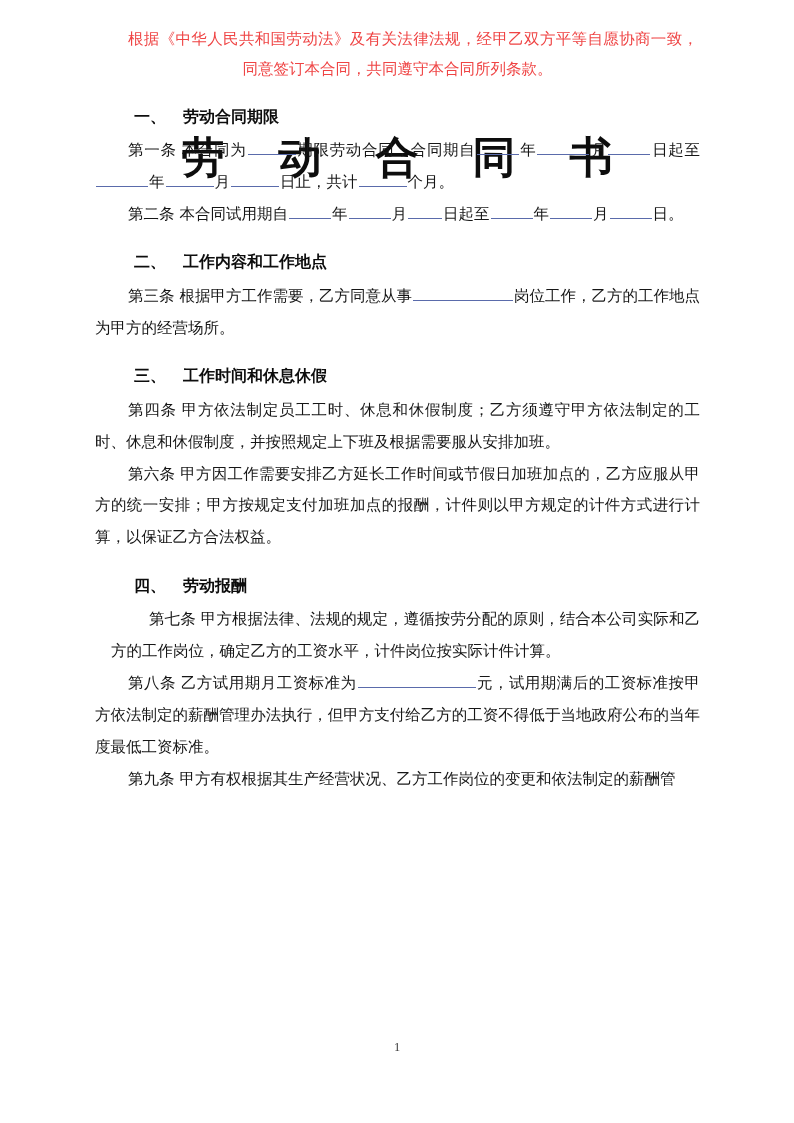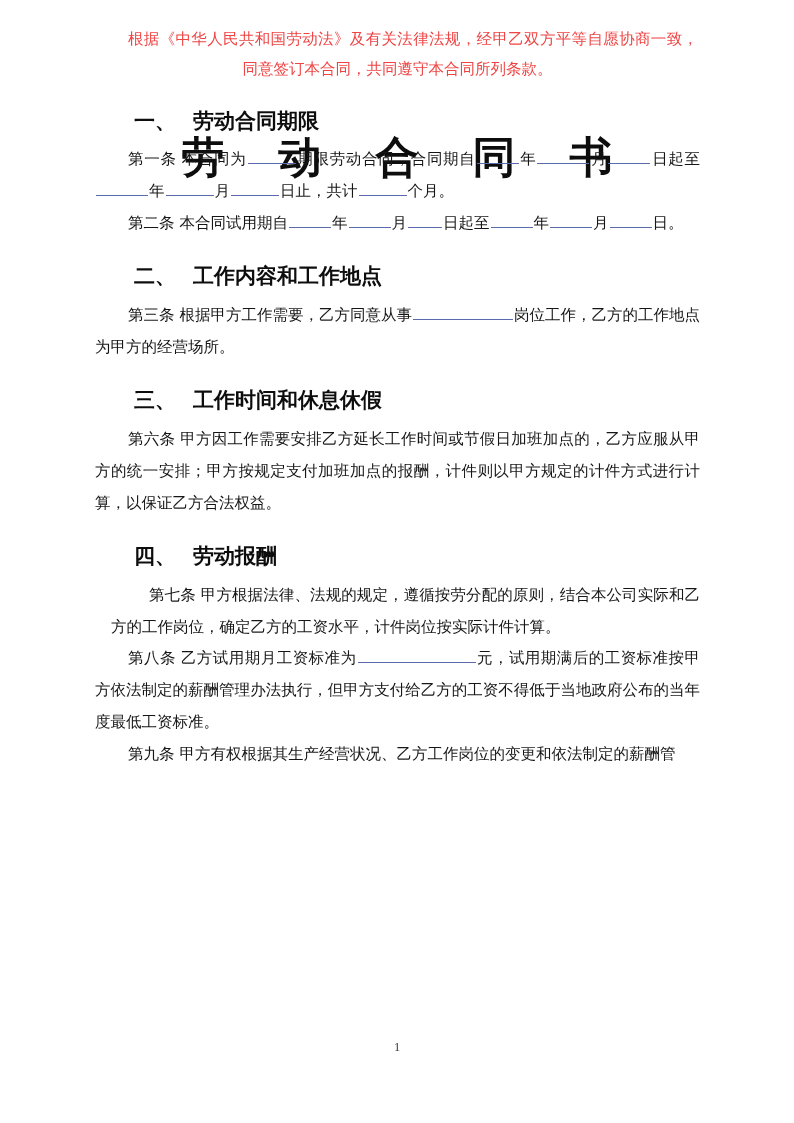--- a/index.html
+++ b/index.html
@@ -50,21 +50,21 @@
     text-indent: 31px;
     padding: 0 2px;
     color: #ef4444;
   }
 
   
   .section-heading {
     margin: 17px 0 2px 0;
     padding-left: 39px;
     font-family: "Liberation Sans", "DejaVu Sans", sans-serif;
-    font-size: 21px;
+    font-size: 16px;
     font-weight: bold;
     line-height: 1.95;
     color: #0d0d0d;
     white-space: pre;
   }
   .section-heading .sec-num { letter-spacing: 0; }
   .section-heading .sec-gap { display: inline-block; width: 17px; }
 
   
   .clause {
@@ -115,20 +115,21 @@
   <div class="content">
     <p class="intro">根据《中华人民共和国劳动法》及有关法律法规，经甲乙双方平等自愿协商一致，同意签订本合同，共同遵守本合同所列条款。</p>
 
     <div id="sections-container">
         <div class="section-heading"><span class="sec-num">一、</span><span class="sec-gap"></span><span>劳动合同期限</span></div>
         <p class="clause"><span class="clause-no">第一条</span><span>本合同为</span><span class="blank w-m"></span><span>期限劳动合同，合同期自</span><span class="blank w-s"></span><span>年</span><span class="blank w-l"></span><span>月</span><span class="blank w-s"></span><span>日起至</span><span class="blank w-l"></span><span>年</span><span class="blank w-m"></span><span>月</span><span class="blank w-m"></span><span>日止，共计</span><span class="blank w-m"></span><span>个月。</span></p>
         <p class="clause"><span class="clause-no">第二条</span><span>本合同试用期自</span><span class="blank w-s"></span><span>年</span><span class="blank w-s"></span><span>月</span><span class="blank w-xs"></span><span>日起至</span><span class="blank w-s"></span><span>年</span><span class="blank w-s"></span><span>月</span><span class="blank w-s"></span><span>日。</span></p>
         <div class="section-heading"><span class="sec-num">二、</span><span class="sec-gap"></span><span>工作内容和工作地点</span></div>
         <p class="clause"><span class="clause-no">第三条</span><span>根据甲方工作需要，乙方同意从事</span><span class="blank w-xl"></span><span>岗位工作，乙方的工作地点为甲方的经营场所。</span></p>
         <div class="section-heading"><span class="sec-num">三、</span><span class="sec-gap"></span><span>工作时间和休息休假</span></div>
+        <p class="clause"><span class="clause-no">第四条</span><span>甲方依法制定员工工时、休息和休假制度；乙方须遵守甲方依法制定的工时、休息和休假制度，并按照规定上下班及根据需要服从安排加班。</span></p>
         <p class="clause"><span class="clause-no">第六条</span><span>甲方因工作需要安排乙方延长工作时间或节假日加班加点的，乙方应服从甲方的统一安排；甲方按规定支付加班加点的报酬，计件则以甲方规定的计件方式进行计算，以保证乙方合法权益。</span></p>
         <div class="section-heading"><span class="sec-num">四、</span><span class="sec-gap"></span><span>劳动报酬</span></div>
         <p class="clause indent-wide"><span class="clause-no">第七条</span><span>甲方根据法律、法规的规定，遵循按劳分配的原则，结合本公司实际和乙方的工作岗位，确定乙方的工资水平，计件岗位按实际计件计算。</span></p>
         <p class="clause"><span class="clause-no">第八条</span><span>乙方试用期月工资标准为</span><span class="blank w-xxl"></span><span>元，试用期满后的工资标准按甲方依法制定的薪酬管理办法执行，但甲方支付给乙方的工资不得低于当地政府公布的当年度最低工资标准。</span></p>
         <p class="clause"><span class="clause-no">第九条</span><span>甲方有权根据其生产经营状况、乙方工作岗位的变更和依法制定的薪酬管</span></p>
       </div>
   </div>
 
   <div class="page-number">1</div>
 </div>

